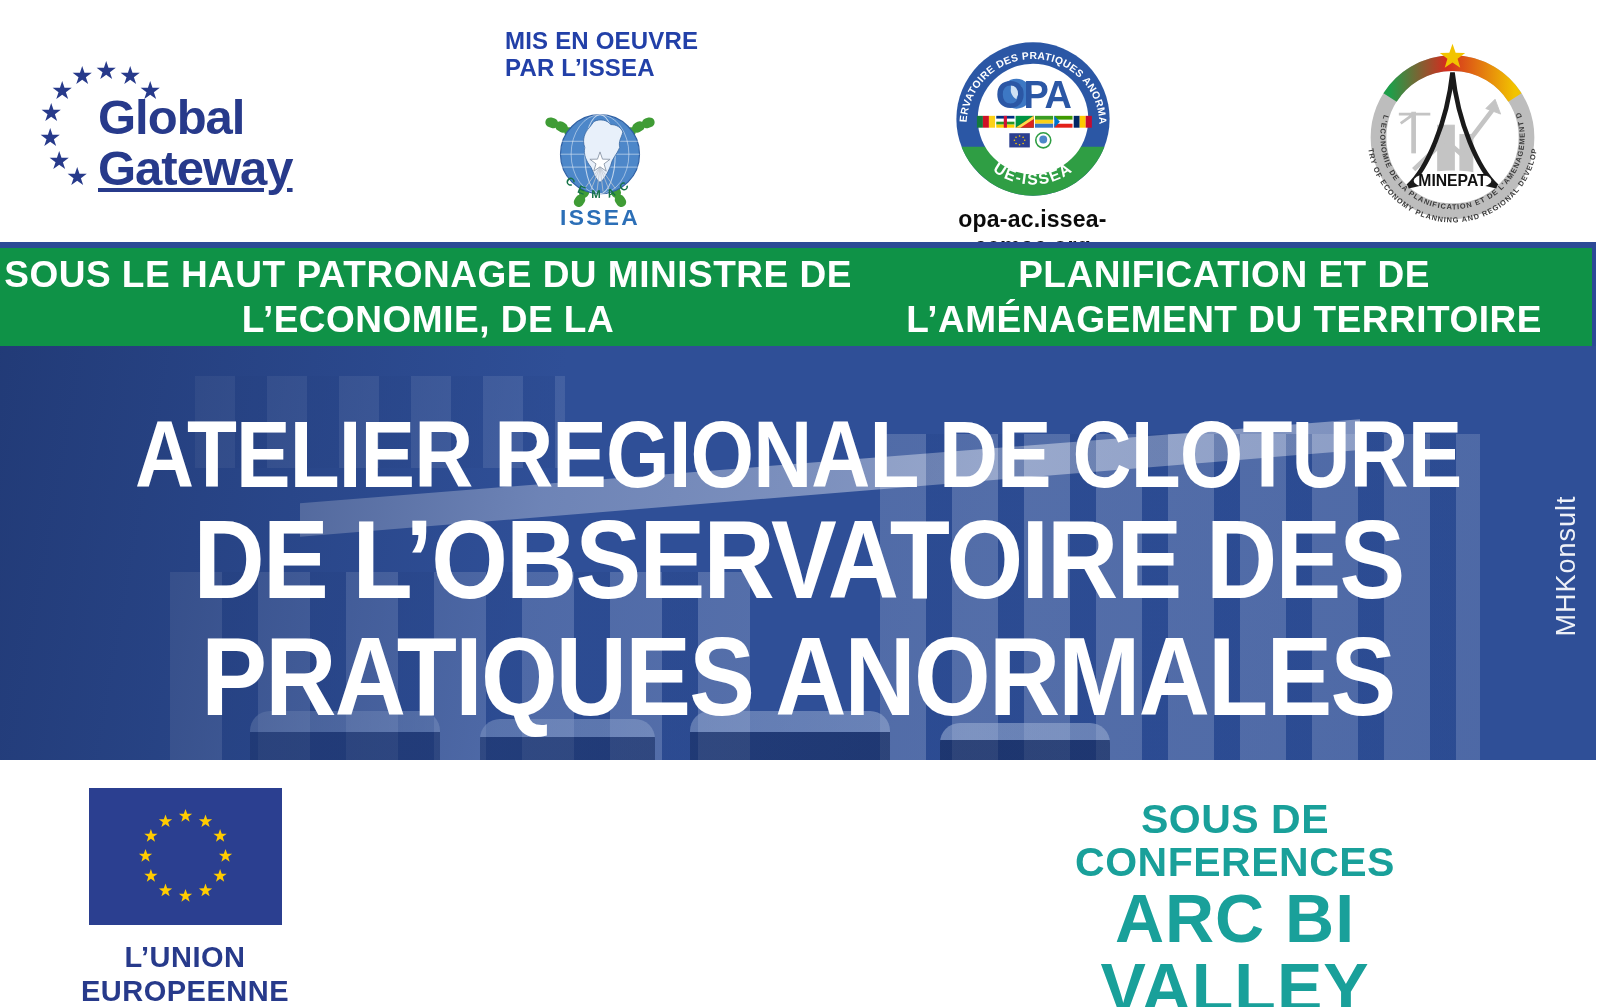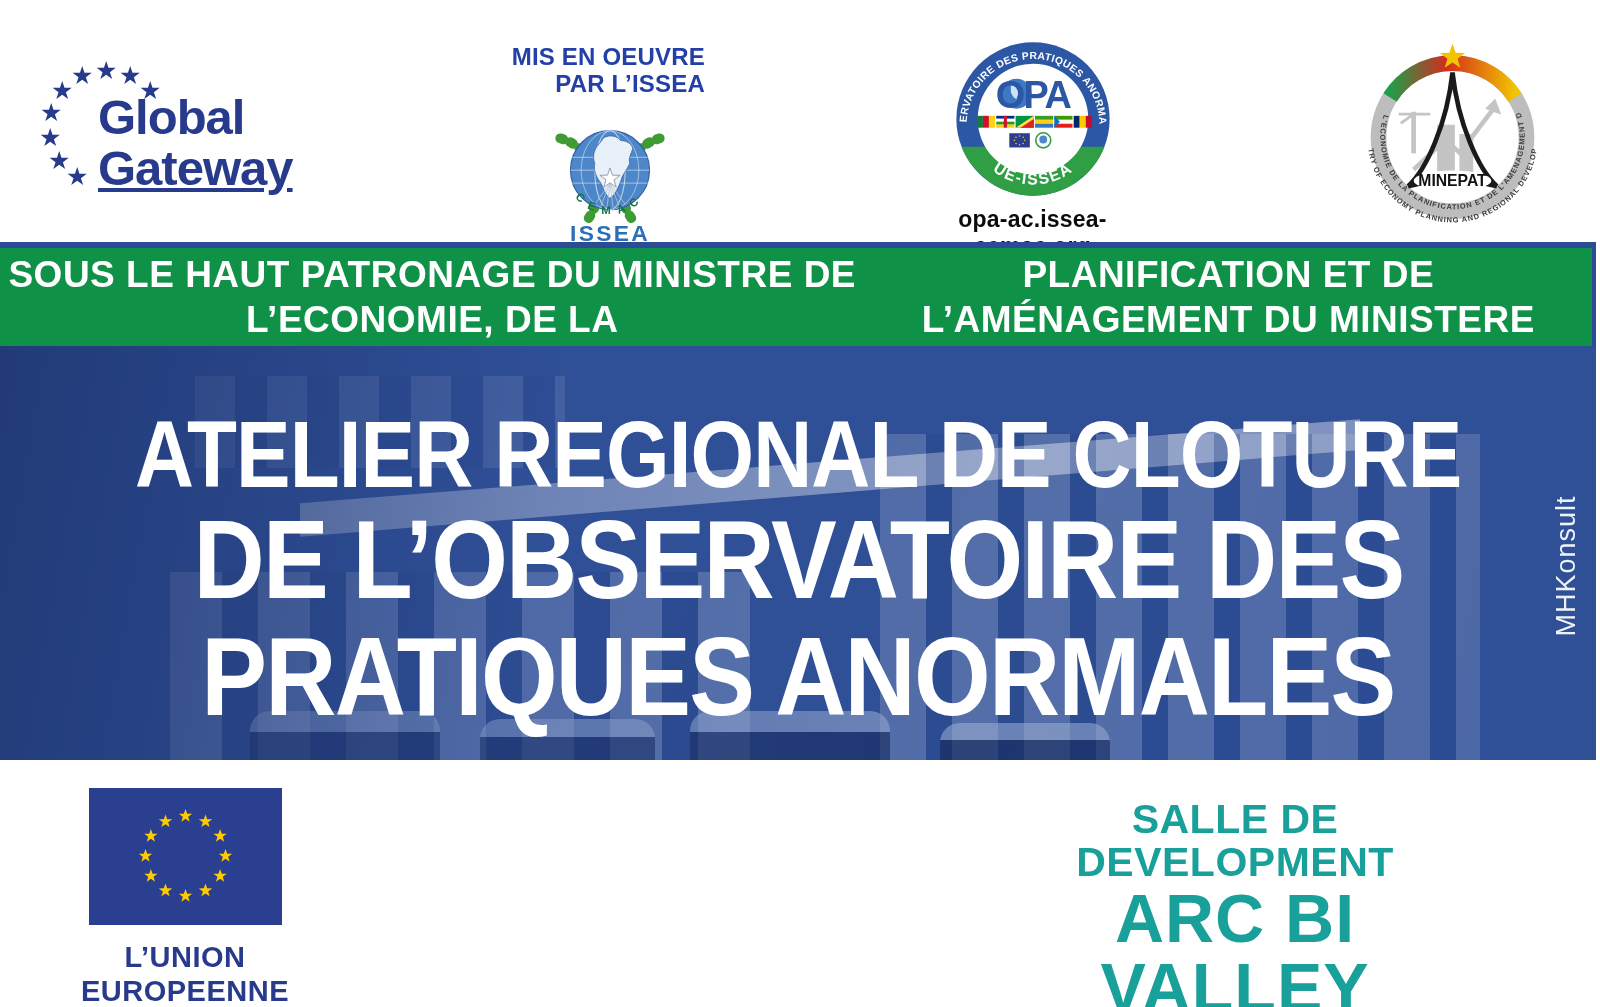--- a/index.html
+++ b/index.html
@@ -7,21 +7,21 @@
     position:relative;width:1600px;height:1007px;background:#ffffff;overflow:hidden;
     font-family:"Liberation Sans", sans-serif;
   }
   
   .top-band{position:absolute;left:0;top:0;width:1600px;height:242px;background:#fff;}
   .gg-logo{position:absolute;left:40px;top:50px;width:300px;height:160px;}
   .gg-star{position:absolute;color:#273A8B;font-size:25px;line-height:1;}
   .gg-text{position:absolute;left:58px;top:42px;color:#273A8B;font-weight:bold;
            font-size:49px;line-height:1.04;letter-spacing:-1px;}
   .gg-text .w2{text-decoration:underline;}
-  .issea-block{position:absolute;left:505px;top:28px;width:200px;text-align:right;margin-top:16px;}
+  .issea-block{position:absolute;left:505px;top:28px;width:200px;text-align:left;}
   .issea-caption{color:#2240A8;font-weight:bold;font-size:24px;line-height:1.12;letter-spacing:.2px;}
   .opa-block{position:absolute;left:940px;top:40px;width:185px;text-align:center;}
   .opa-site{margin-top:4px;color:#0b0b0b;font-weight:bold;font-size:23px;letter-spacing:.2px;}
   .minepat-block{position:absolute;left:1360px;top:40px;width:185px;}
   
   .patronage{
     position:absolute;left:0;top:242px;width:1596px;height:104px;box-sizing:border-box;
     background:#0F9247;border-top:6px solid #2C4A96;border-right:4px solid #2C4A96;
     display:flex;justify-content:center;align-items:center;
   }
@@ -218,21 +218,21 @@
         </text>
         <text font-family="Liberation Sans, sans-serif" font-size="8" font-weight="bold" fill="#3A3A3A" letter-spacing="1">
           <textPath href="#mp-en-arc" startOffset="50%" text-anchor="middle">MINISTRY OF ECONOMY PLANNING AND REGIONAL DEVELOPMENT</textPath>
         </text>
       </svg>
     </div>
   </header>
 
   <section class="patronage">
     <div>SOUS LE HAUT PATRONAGE DU MINISTRE DE L’ECONOMIE, DE LA</div>
-    <div>PLANIFICATION ET DE L’AMÉNAGEMENT DU MINISTERE</div>
+    <div>PLANIFICATION ET DE L’AMÉNAGEMENT DU TERRITOIRE</div>
   </section>
 
   <section class="hero">
     <div class="photo">
       <span class="ph-arches"></span>
       <span class="ph-roof"></span>
       <span class="ph-wall-right"></span>
       <span class="ph-colonnade"></span>
       <span class="car" style="left:250px;width:190px;"></span>
       <span class="car" style="left:480px;width:175px;height:66px;"></span>
@@ -268,19 +268,19 @@
           <use href="#eu-star" transform="translate(56.5,68)"></use>
           <use href="#eu-star" transform="translate(61.9,48)"></use>
           <use href="#eu-star" transform="translate(76.5,33.4)"></use>
         </g>
       </svg>
       <div class="label">
         <div>L’UNION EUROPEENNE</div>
       </div>
     </div>
     <div class="venue">
-      <div class="v1">SALLE DE DEVELOPMENT</div>
+      <div class="v1">SOUS DE CONFERENCES</div>
       <div class="v2">ARC BI VALLEY</div>
 
     </div>
   </footer>
 
 </div>
 
 </body></html>

